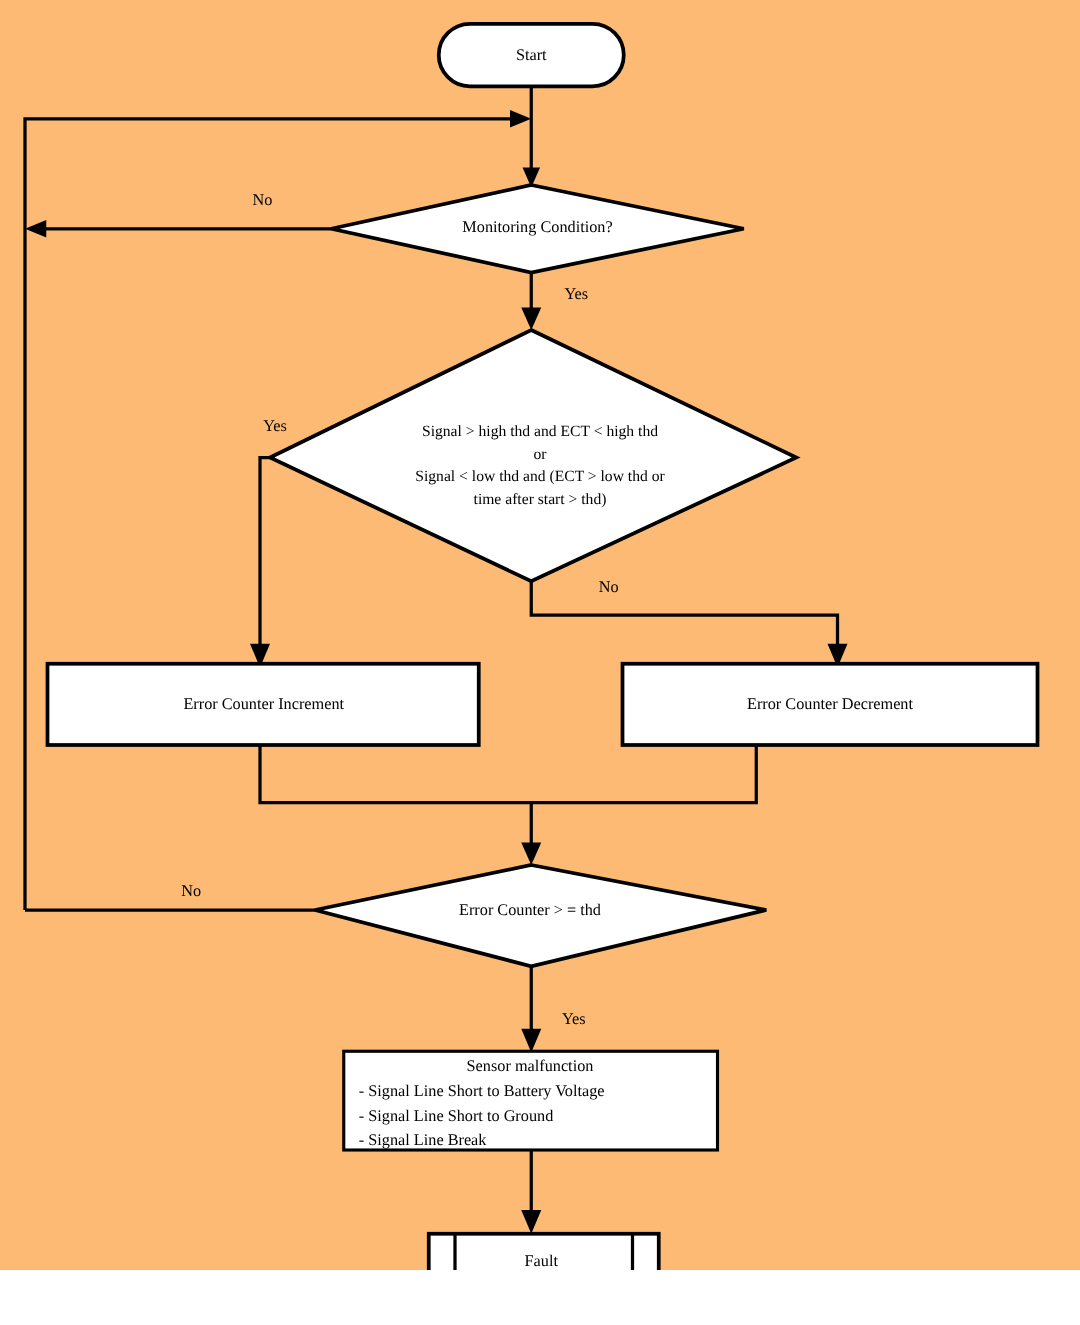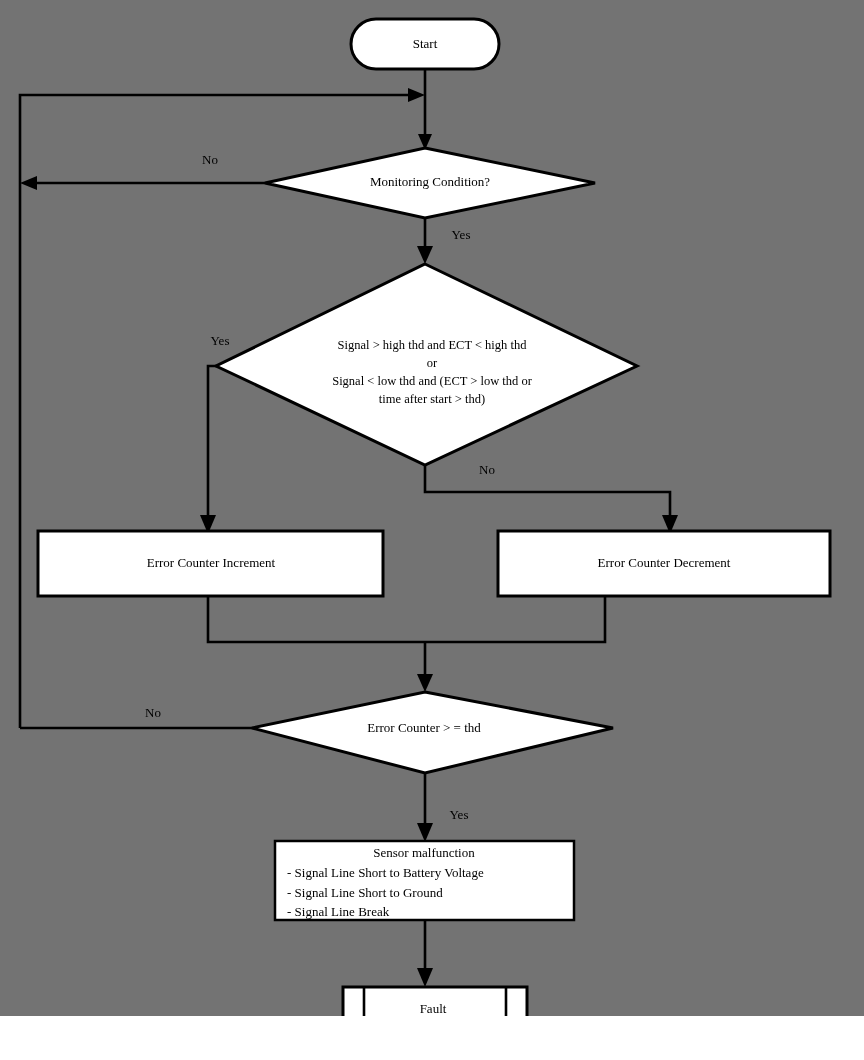--- a/index.html
+++ b/index.html
@@ -8,21 +8,21 @@
     padding: 0;
     background: #ffffff;
   }
   body {
     font-family: "Liberation Serif", "DejaVu Serif", serif;
   }
   #flow-root {
     position: relative;
     width: 864px;
     height: 1016px;
-    background: #737373;
+    background: #fdba74;
     overflow: hidden;
   }
   svg#flow-svg {
     display: block;
     width: 864px;
     height: 1060px;
   }
   .shape-stroke {
     fill: #ffffff;
     stroke: #000000;

